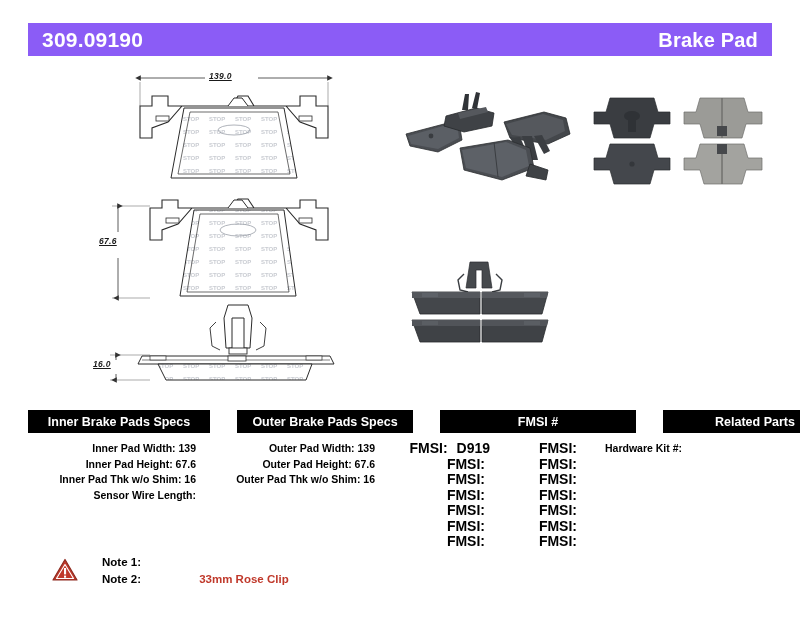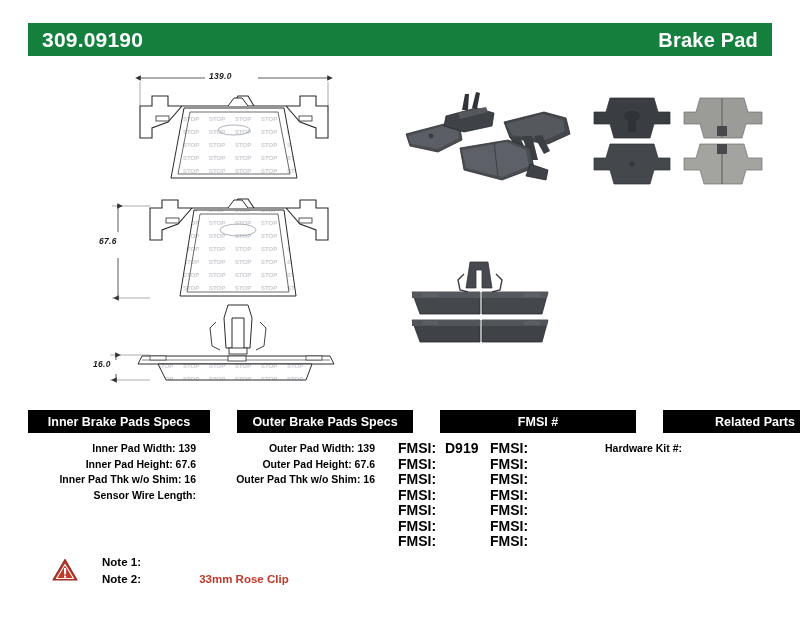--- a/index.html
+++ b/index.html
@@ -16,21 +16,21 @@
     overflow: hidden;
   }
 
   
   .header-bar {
     position: absolute;
     left: 28px;
     top: 23px;
     width: 744px;
     height: 33px;
-    background: #15803d;
+    background: #8b5cf6;
     display: flex;
     align-items: center;
     justify-content: space-between;
     box-sizing: border-box;
     padding: 0 14px;
   }
   .header-part-number {
     color: #ffffff;
     font-size: 21px;
     font-weight: bold;
@@ -55,20 +55,21 @@
   }
 
   .dim-label {
     position: absolute;
     font-size: 8.5px;
     font-weight: bold;
     font-style: italic;
     color: #1a1a1a;
     letter-spacing: 0.3px;
     white-space: nowrap;
+    text-decoration: underline;
   }
 
   svg.tech { position: absolute; left: 0; top: 0; }
 
   
   .photo {
     position: absolute;
   }
 
   
@@ -92,21 +93,21 @@
     display: flex;
     align-items: center;
     justify-content: center;
     height: 23px;
     box-sizing: border-box;
   }
   .sep { width: 3px; background: #ffffff; flex: 0 0 3px; }
 
   .c-inner  { flex: 0 0 182px; }
   .c-outer  { flex: 0 0 176px; }
-  .c-fmsi   { flex: 0 0 196px; }
+  .c-fmsi   { flex: 0 0 196px; text-align: right; }
   .c-rel    { flex: 0 0 184px; }
 
   .spec-body-row {
     display: flex;
     width: 100%;
     padding-top: 8px;
   }
   .spec-col {
     box-sizing: border-box;
   }

